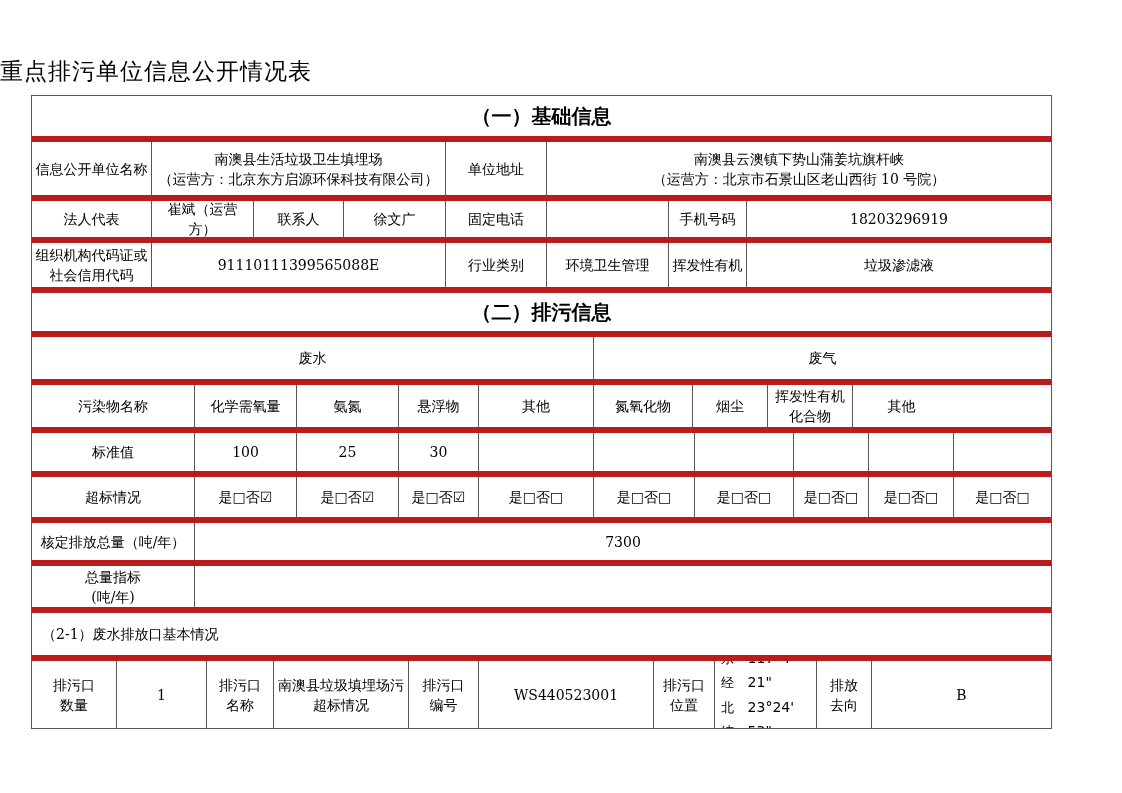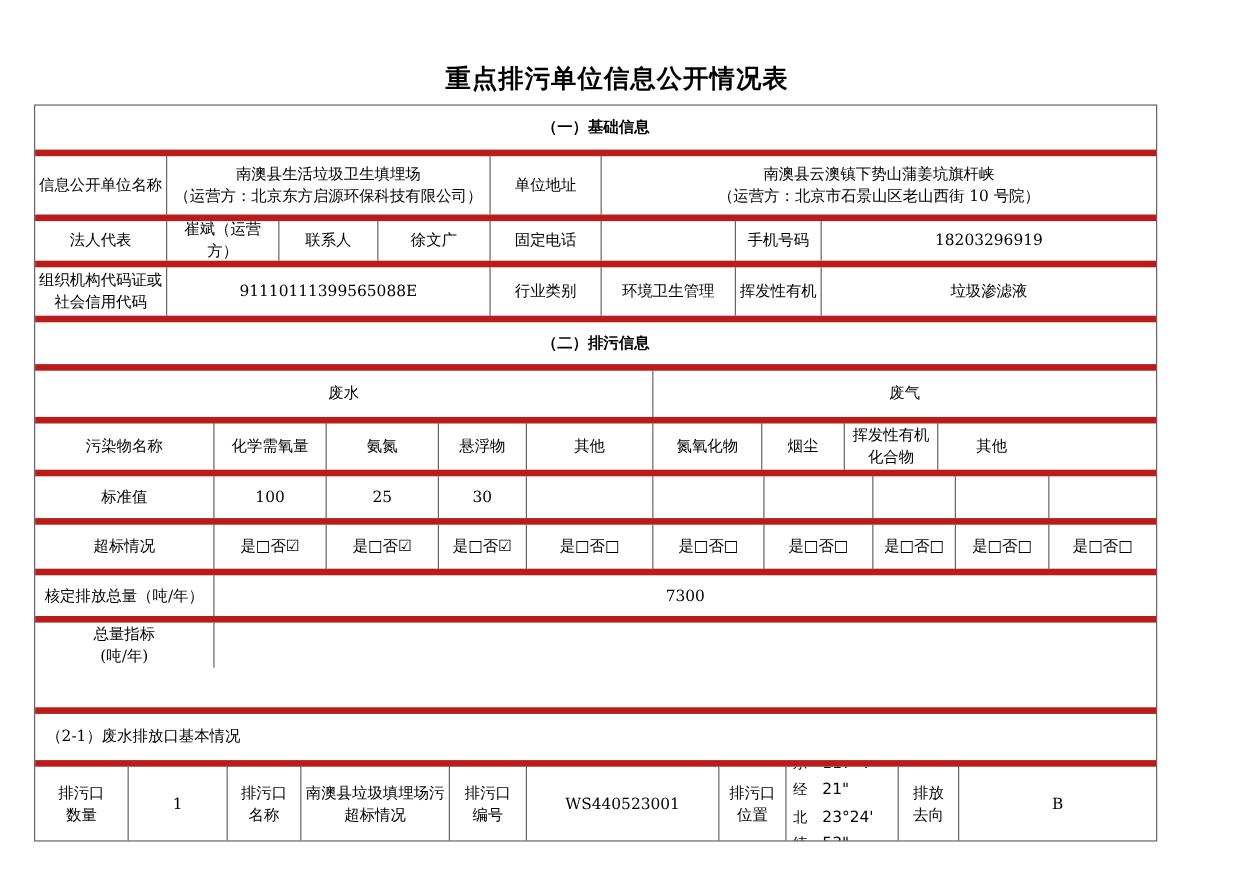--- a/index.html
+++ b/index.html
@@ -6,22 +6,21 @@
   .page {
     position:relative;
     width:1122px; height:793px;
     background:#ffffff;
     font-family:"DejaVu Serif","Liberation Serif",serif;
     color:#000;
     overflow:hidden;
   }
   .doc-title {
     position:absolute; left:0; top:56px; width:1122px;
-    text-align:center;
-    font-size:23px; font-weight:bold;
+    font-size:23px; font-weight:normal;
     letter-spacing:1px;
   }
   .doc-table {
     position:absolute; left:31px; top:95px; width:1019px;
     border:1px solid #565656;
     box-sizing:content-box;
     background:#fff;
   }
   .row { display:flex; align-items:stretch; }
   .row + .row { border-top:6px solid #b91c1c; }
@@ -30,34 +29,34 @@
     display:flex; align-items:center; justify-content:center;
     text-align:center;
     white-space:pre-line;
     font-size:14px; line-height:20px;
     padding:1px 3px;
     overflow:hidden;
     flex-shrink:1;
   }
   .cell + .cell { border-left:1px solid #565656; }
   .section-header {
-    font-size:14px; font-weight:bold; line-height:22px;
+    font-size:20px; font-weight:bold; line-height:22px;
   }
   .left-align { justify-content:flex-start; text-align:left; padding-left:10px; }
   .h40 { height:40px; } .h53 { height:53px; } .h36 { height:36px; }
   .h44 { height:44px; } .h42 { height:42px; } .h38 { height:38px; }
   .h37 { height:37px; } .h41 { height:41px; } .h67 { height:67px; }
   .coord-cell {
     flex-direction:column; align-items:flex-start; justify-content:center;
     padding-left:6px; text-align:left;
   }
   .coord-line { display:flex; align-items:baseline; gap:4px; line-height:24px; }
   .coord-label { font-size:13px; }
   .coord-num { font-family:"DejaVu Sans","Liberation Sans",sans-serif; font-size:14px; }
-  .s3-header-row { font-size:15px;margin-top:36px; }
+  .s3-header-row { font-size:15px; }
 </style>
 </head>
 <body>
 
 <div class="page">
 
   <div class="doc-title">重点排污单位信息公开情况表</div>
 
   <div class="doc-table">
 

